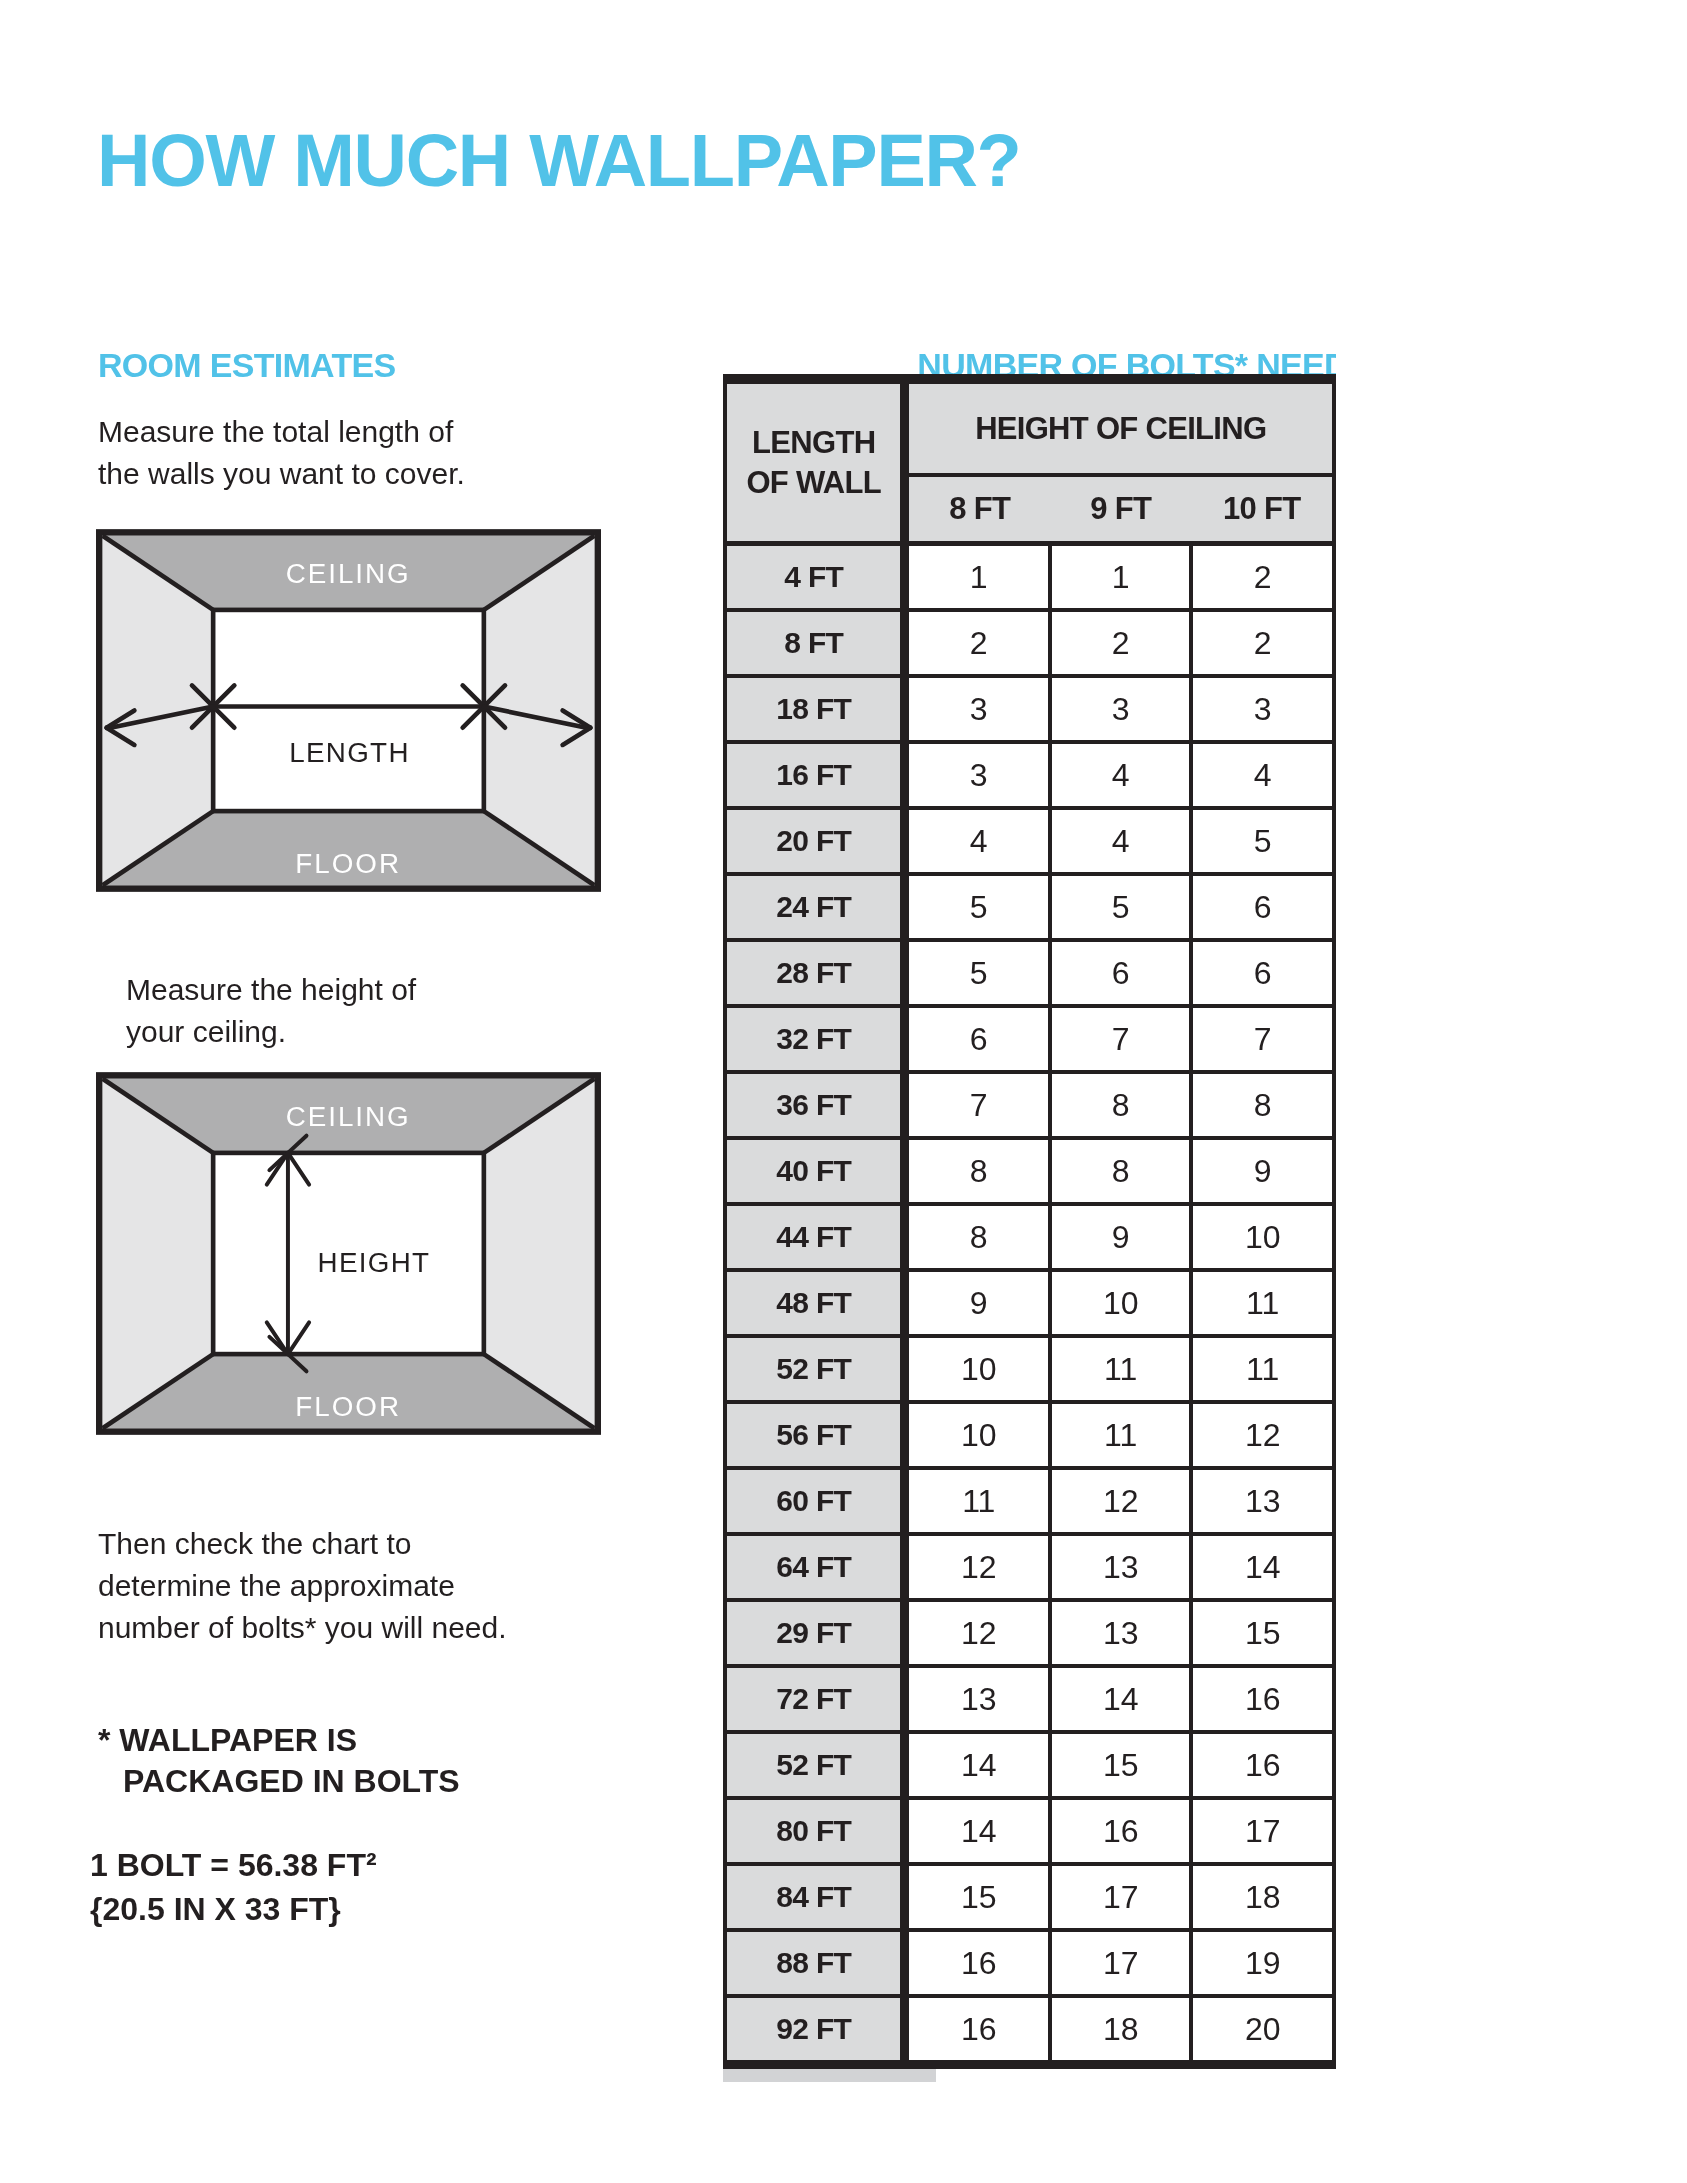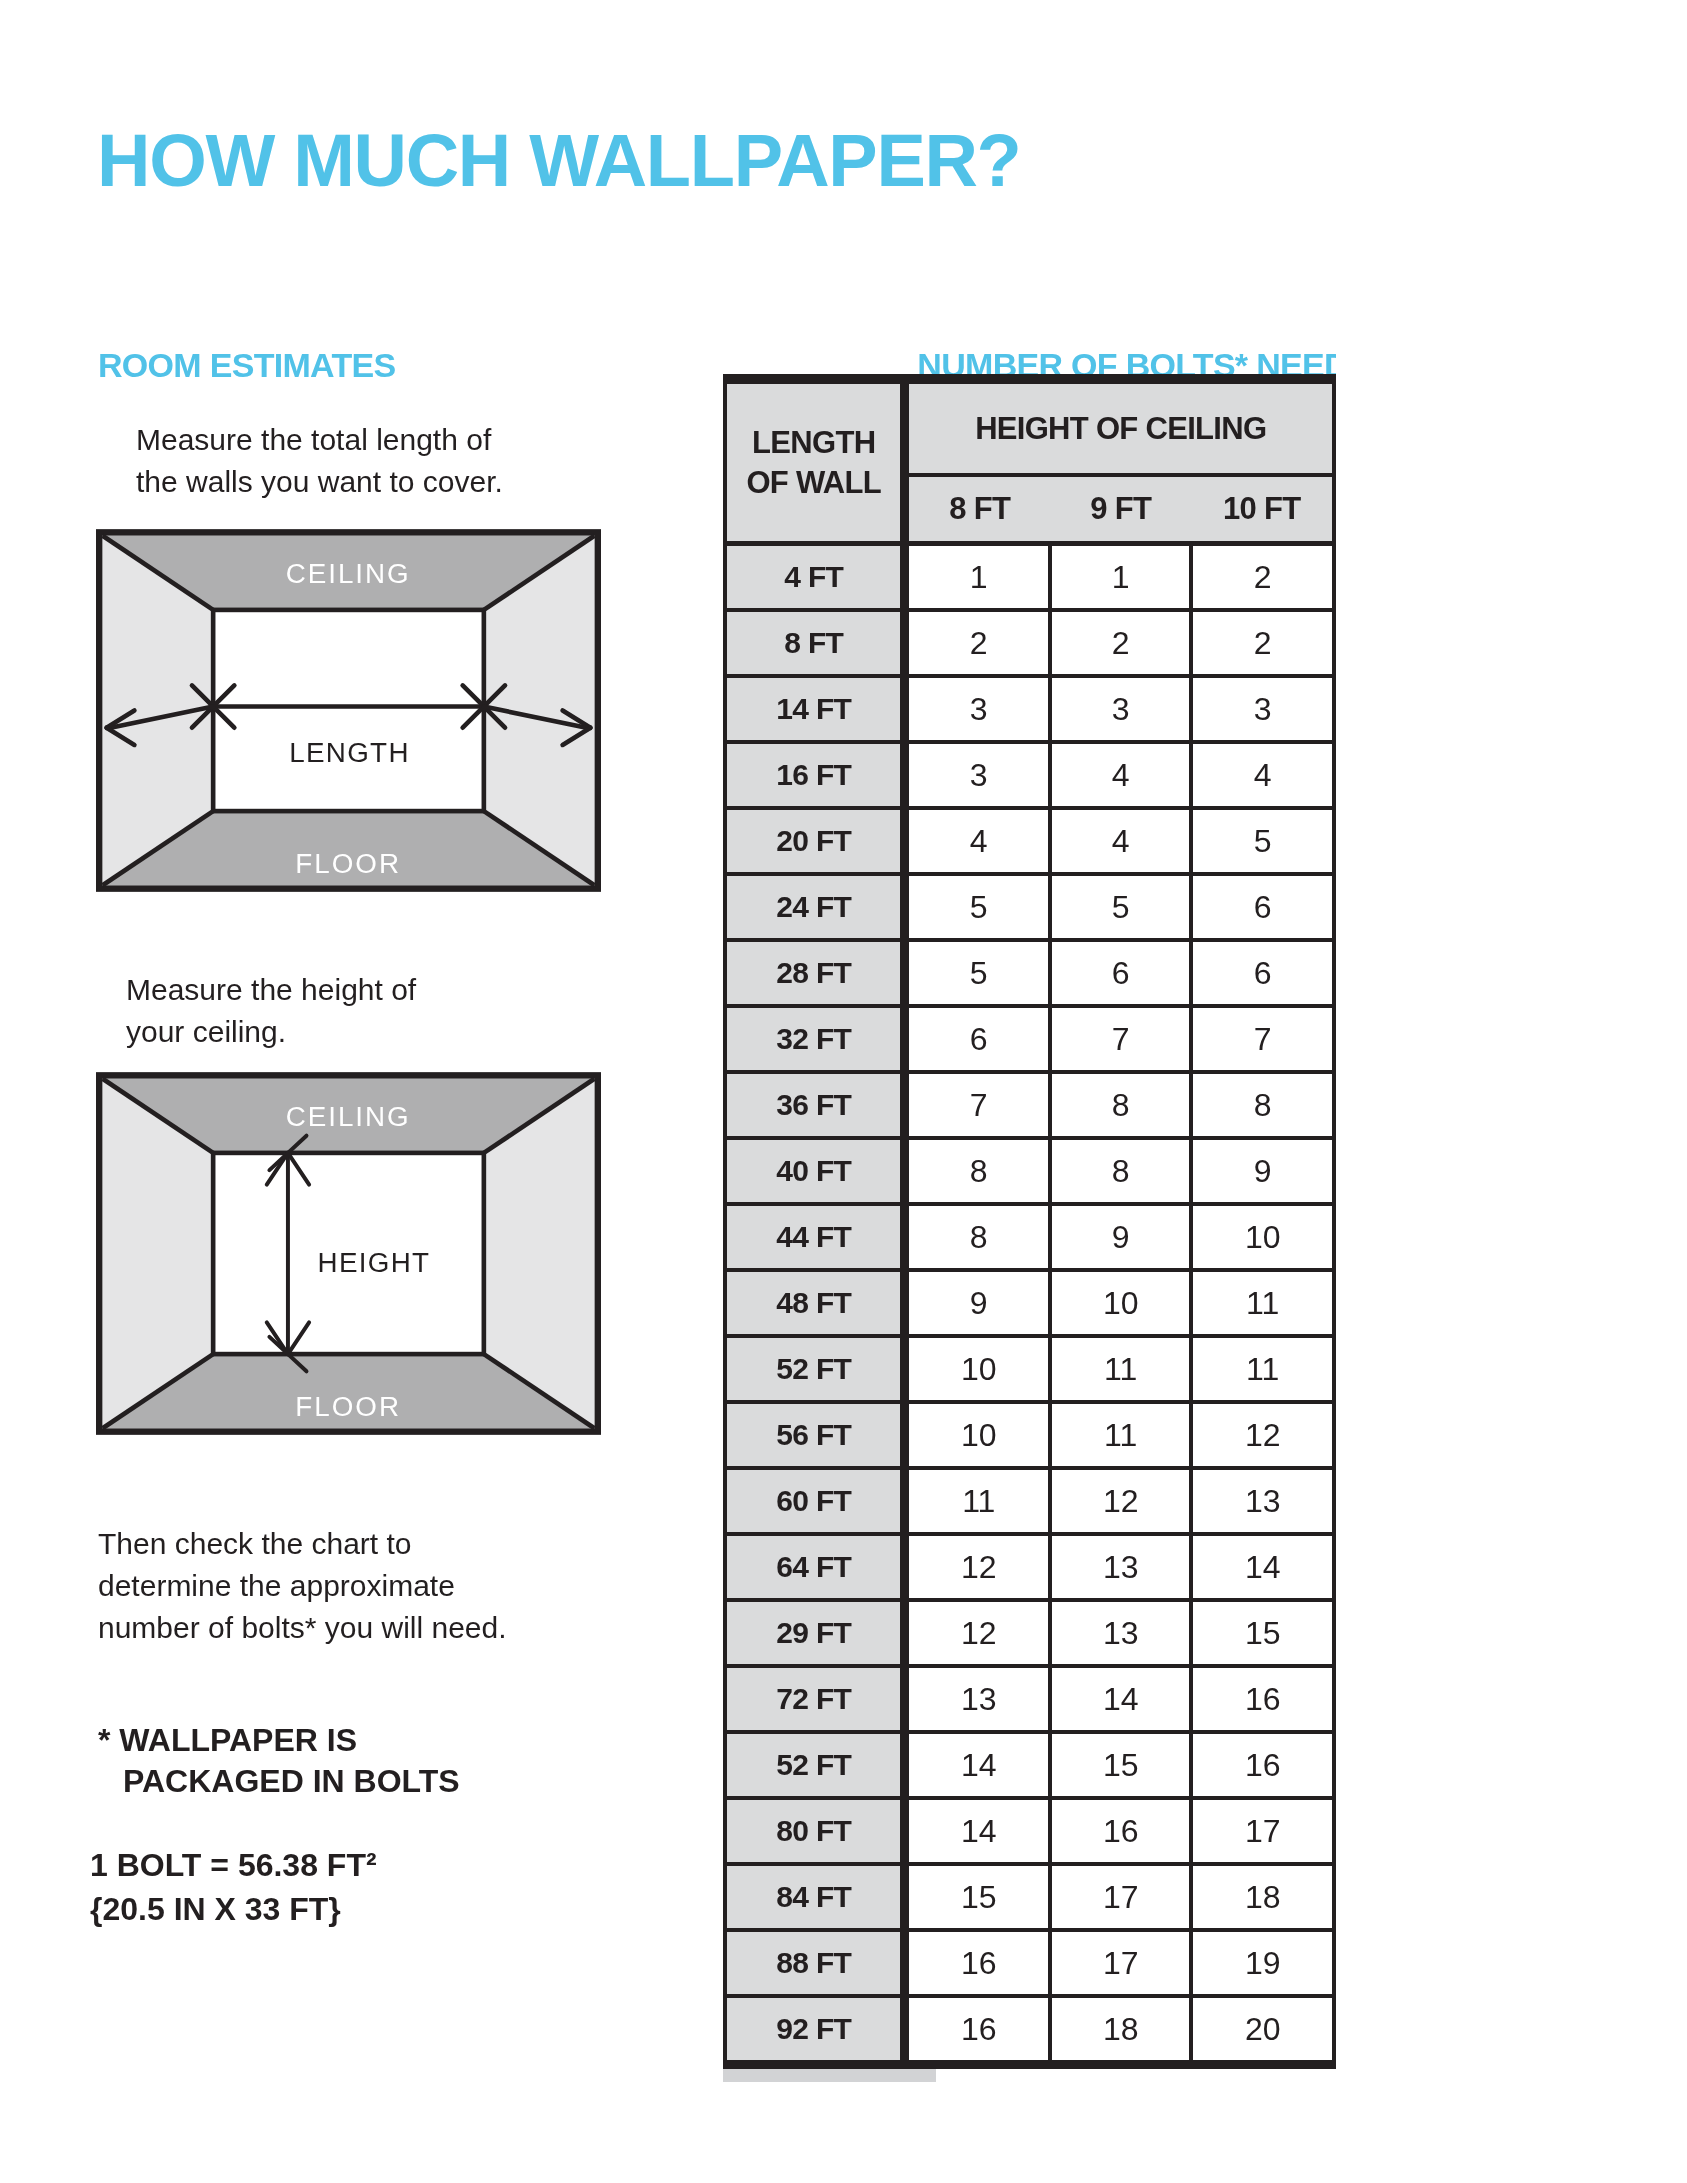--- a/index.html
+++ b/index.html
@@ -21,21 +21,21 @@
   .section-heading{
     position:absolute;top:320px;font-size:34px;font-weight:bold;color:var(--blue);
     line-height:1;letter-spacing:-0.7px;
   }
   .room-estimates-heading{left:98px;}
   .bolts-heading{left:723px;width:865px;text-align:center;}
   .step{
     position:absolute;left:98px;font-size:30px;line-height:42px;
     white-space:pre-line;color:var(--ink);
   }
-  .step1{top:389px;margin-left:38px;}
+  .step1{top:381px;}
   .step2{top:939px;margin-left:28px;}
   .step3{top:1493px;}
   .diagram{position:absolute;left:96px;width:505px;height:363px;}
   .diagram1{top:529px;}
   .diagram2{top:1072px;}
   .footnote{
     position:absolute;left:98px;top:1720px;font-size:32px;font-weight:bold;line-height:41px;
   }
   .footnote .indent{display:block;padding-left:25px;}
   .bolt-info{
@@ -197,21 +197,21 @@
           <td>1</td>
           <td>2</td>
         </tr>
         <tr>
           <th>8 FT</th>
           <td>2</td>
           <td>2</td>
           <td>2</td>
         </tr>
         <tr>
-          <th>14 FT</th>
+          <th>18 FT</th>
           <td>3</td>
           <td>3</td>
           <td>3</td>
         </tr>
         <tr>
           <th>16 FT</th>
           <td>3</td>
           <td>4</td>
           <td>4</td>
         </tr>

